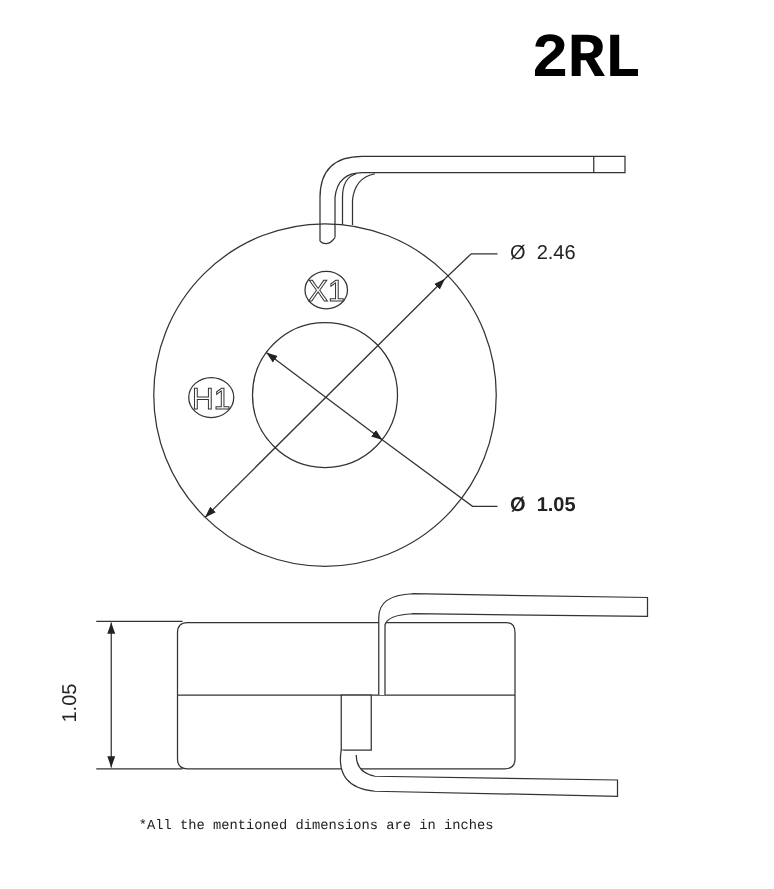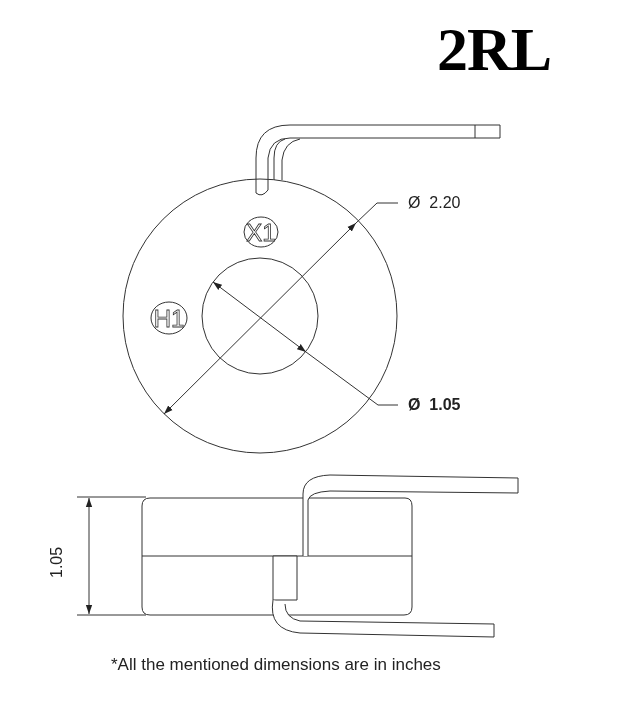--- a/index.html
+++ b/index.html
@@ -1,29 +1,29 @@
 <!DOCTYPE html>
 <html><head>
 <meta charset="utf-8">
 <style>
   html, body { margin: 0; padding: 0; background: #ffffff; }
   body { width: 619px; height: 711px; position: relative; overflow: hidden; }
   .title {
     position: absolute; left: 425px; top: 14px;
-    font-family: Liberation Serif, serif; font-weight: bold;
-    font-size: 62px; line-height: 70px; color: #000; letter-spacing: -1px; margin-left: 12px;
+    font-family: Liberation Mono, monospace; font-weight: bold;
+    font-size: 50px; line-height: 70px; color: #000; letter-spacing: -1px;
   }
   svg.drawing { position: absolute; left: 0; top: 0; }
   .dim-label {
     position: absolute;
     font-family: "Liberation Sans", sans-serif; font-size: 16px; color: #222;
   }
   .footnote {
     position: absolute; left: 111px; top: 655px;
-    font-family: Liberation Sans, sans-serif; font-size: 17px; color: #222;
+    font-family: Liberation Mono, monospace; font-size: 11px; color: #222;
   }
   .vert-label {
     position: absolute; left: 48px; top: 545px;
     font-family: "Liberation Sans", sans-serif; font-size: 16px; color: #222;
     transform: rotate(-90deg); transform-origin: left top;
   }
 </style>
 </head>
 <body>
 
@@ -73,21 +73,21 @@
     <path d="M273,556 L297,556 L297,600 L273,600 Z" fill="#fff"></path>
     <path d="M273,600 Q268,630 300,633 L494,637 L494,624 L300,621 Q285,618 285,604" fill="#fff"></path>
 
     <line x1="77" y1="497" x2="146" y2="497"></line>
     <line x1="77" y1="615" x2="146" y2="615"></line>
     <line x1="89" y1="498" x2="89" y2="614" marker-start="url(#arr)" marker-end="url(#arr)"></line>
   </g>
 </svg>
 
 <div class="dim-label" style="left:408px; top:194px;">
-  <span>Ø</span>&nbsp;&nbsp;<span>2.20</span>
+  <span>Ø</span>&nbsp;&nbsp;<span>2.46</span>
 </div>
 
 <div class="dim-label" style="left:408px; top:396px;font-weight:bold;">
   <span>Ø</span>&nbsp;&nbsp;<span>1.05</span>
 </div>
 
 <div class="vert-label" style="top:578px;">1.05</div>
 
 <div class="footnote">*All the mentioned dimensions are in inches</div>
 

